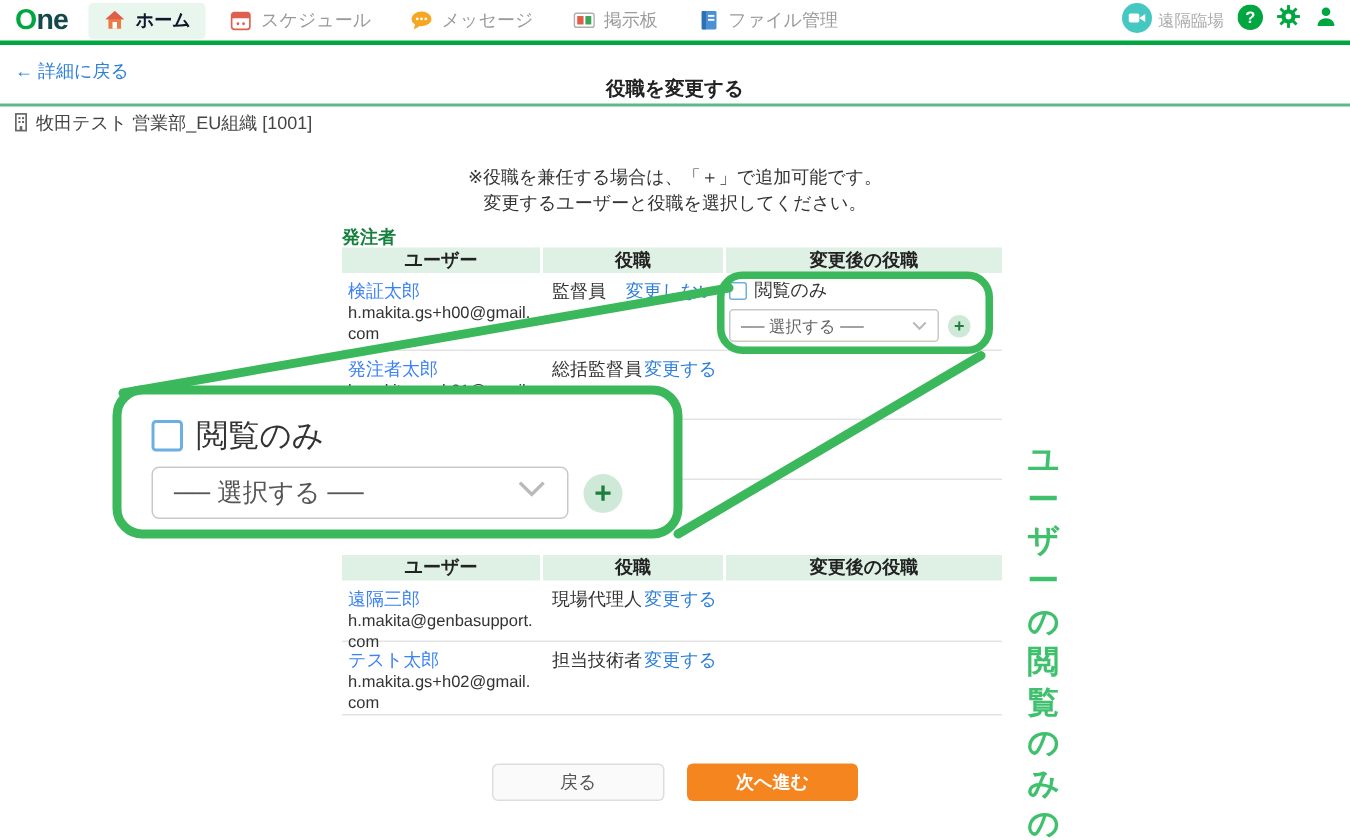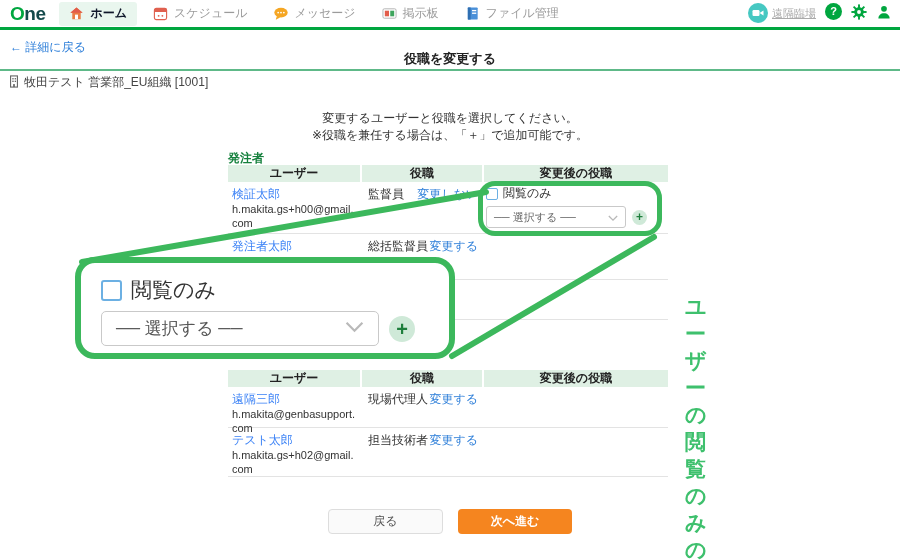--- a/index.html
+++ b/index.html
@@ -10,21 +10,21 @@
   
   .topnav { position:absolute; left:0; top:0; width:900px; height:30px;
     border-bottom:3px solid #00a63f; display:flex; align-items:center; background:#fff; }
   .logo { font-weight:bold; font-size:19px; margin:0 14px 0 10px; letter-spacing:-0.5px; }
   .logo .o { color:#00a63f; }
   .logo .ne { color:#14494b; }
   .tab { display:flex; align-items:center; gap:5px; height:24px; padding:0 10px;
     margin-right:6px; font-size:12px; color:#9b9b9b; border-radius:3px; cursor:pointer; white-space:nowrap; }
   .tab.active { background:#e9f6ee; color:#0f172a; font-weight:bold; }
   .nav-right { margin-left:auto; display:flex; align-items:center; gap:9px; padding-right:8px; }
-  .remote { display:flex; align-items:center; gap:4px; font-size:11px; color:#aaa;text-decoration:underline; }
+  .remote { display:flex; align-items:center; gap:4px; font-size:11px; color:#aaa; }
   .navico { width:16px; height:16px; display:inline-block; }
 
   
   .back-link { position:absolute; left:10px; top:39px; font-size:12px; color:#2e7fd9; cursor:pointer; }
   .page-title { position:absolute; left:0; top:50px; width:900px; text-align:center;
     font-size:13px; font-weight:bold; color:#222; }
   .green-rule { position:absolute; left:0; top:69px; width:900px; height:2px; background:#5eb988; }
   .org-line { position:absolute; left:8px; top:74px; font-size:12px; color:#444;
     display:flex; align-items:center; gap:4px; }
 
@@ -184,22 +184,22 @@
           <rect x="5" y="3.5" width="1.6" height="1.6" fill="#666"></rect>
           <rect x="7.8" y="3.5" width="1.6" height="1.6" fill="#666"></rect>
           <rect x="5" y="6.5" width="1.6" height="1.6" fill="#666"></rect>
           <rect x="7.8" y="6.5" width="1.6" height="1.6" fill="#666"></rect>
           <rect x="6" y="10.5" width="2" height="3.5" fill="#666"></rect>
         </svg></span>
     <span>牧田テスト 営業部_EU組織 [1001]</span>
   </div>
 
   <div class="instructions">
+    <div>※役職を兼任する場合は、「＋」で追加可能です。</div>
     <div>変更するユーザーと役職を選択してください。</div>
-    <div>※役職を兼任する場合は、「＋」で追加可能です。</div>
   </div>
 
   <div class="section-label">発注者</div>
 
   <div class="tbl tbl1">
     <div class="thead">
       <div class="th th1">ユーザー</div>
       <div class="th th2">役職</div>
       <div class="th th3">変更後の役職</div>
     </div>

